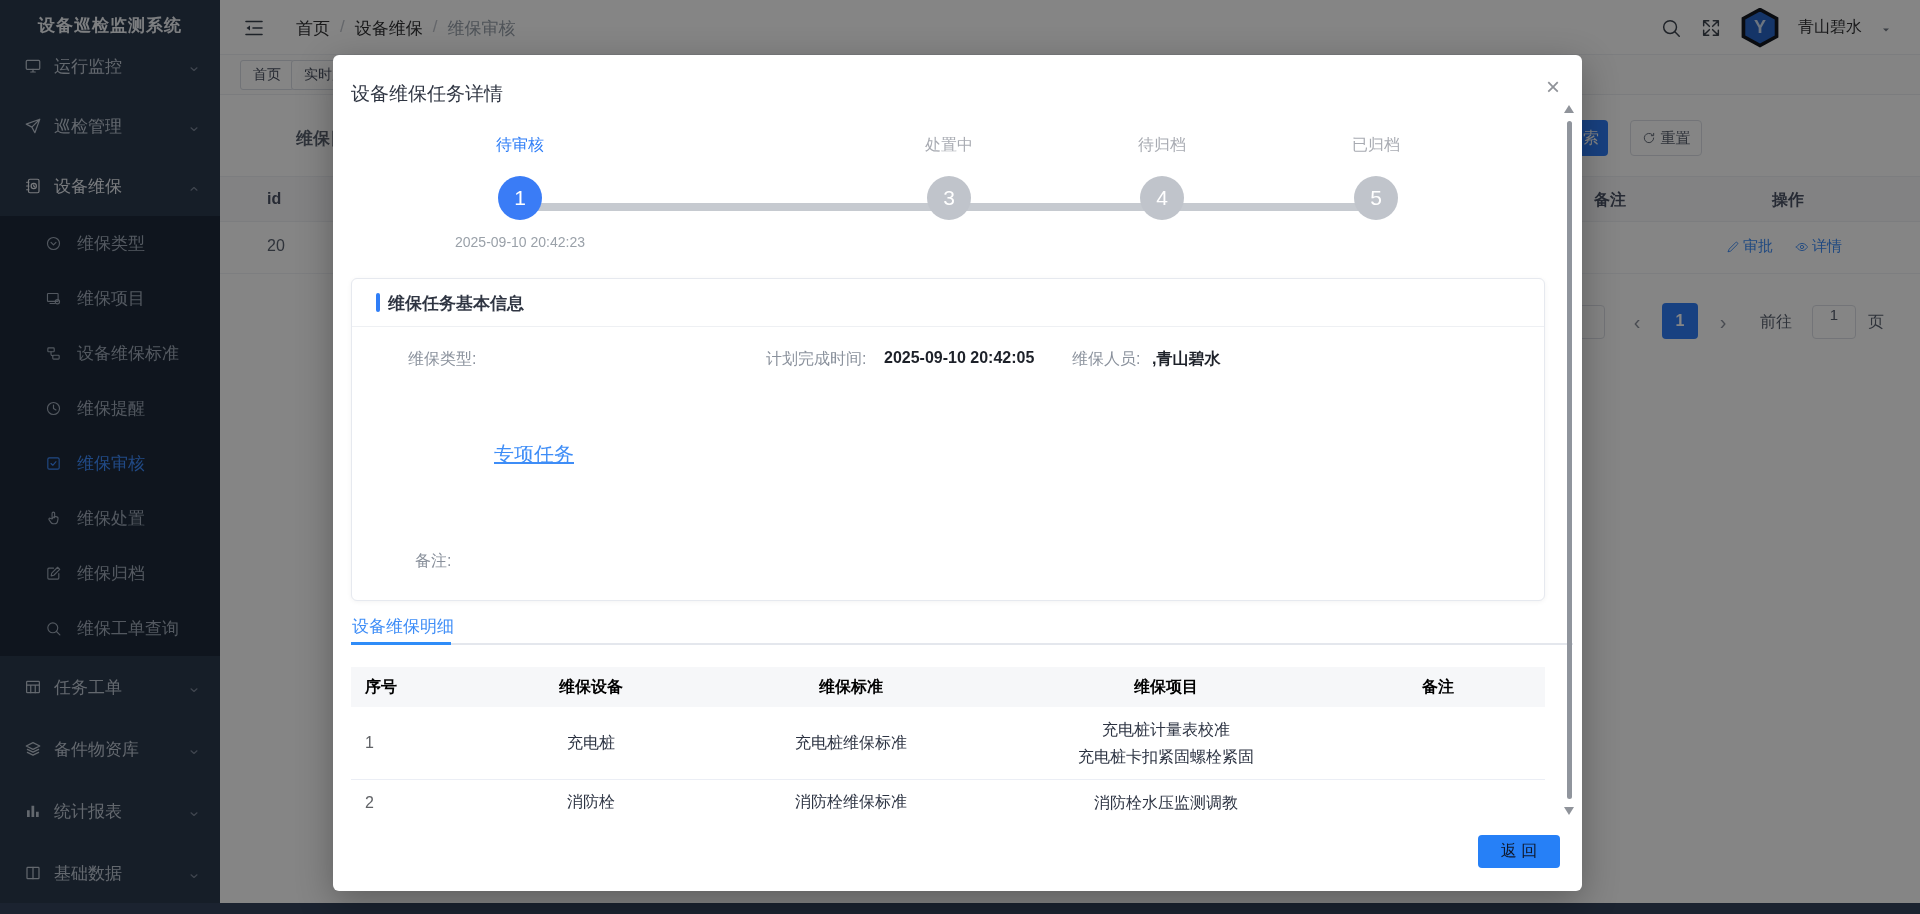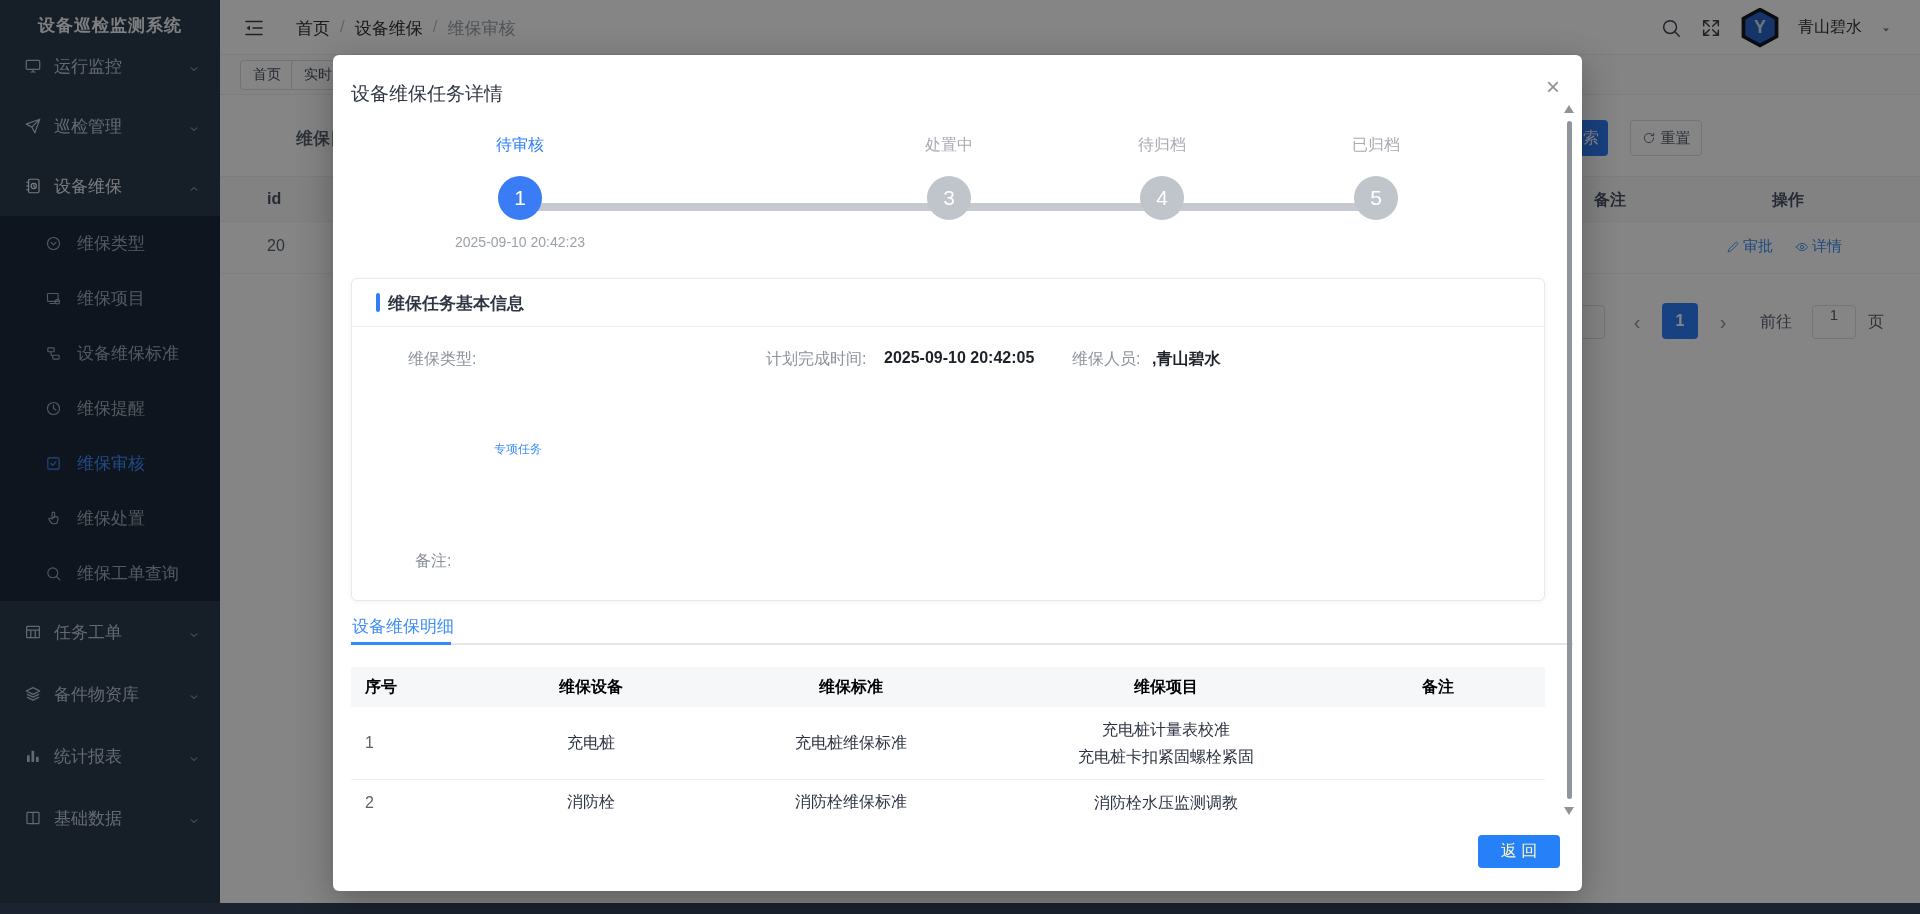--- a/index.html
+++ b/index.html
@@ -104,42 +104,42 @@
   .step.active .circ { background:#3a7cf6; }
   .step .time { font-size:14px; color:#9aa1a9; margin-top:14px; height:16px; }
 
   .info-card { position:absolute; left:18px; top:223px; width:1194px; height:323px; background:#fff;
     border:1px solid #e6e9ef; border-radius:6px; box-shadow:0 1px 5px rgba(0,0,0,.05); }
   .card-head { position:absolute; left:0; top:0; width:100%; height:48px; border-bottom:1px solid #eef0f3; }
   .card-head .bar { position:absolute; left:24px; top:14px; width:4px; height:19px; background:#2f7ef7; border-radius:2px; }
   .card-head .txt { position:absolute; left:36px; top:13px; font-size:17px; font-weight:bold; color:#2f3542; }
   .f-label { position:absolute; font-size:16px; color:#8a919c; }
   .f-value { position:absolute; font-size:16px; color:#1d2129; font-weight:bold; }
-  .f-link { position:absolute; font-size:12px; color:#3e8df7; cursor:pointer; }
+  .f-link { position:absolute; font-size:20px; color:#3e8df7; cursor:pointer;text-decoration:underline; }
 
   .detail-tab { position:absolute; left:19px; top:560px; font-size:17px; color:#3e8df7; cursor:pointer; }
   .tab-rail { position:absolute; left:18px; top:588px; width:1222px; height:2px; background:#e4e7ed; }
   .tab-ink { position:absolute; left:18px; top:587px; width:100px; height:3px; background:#2f8cf8; }
 
   .dtable { position:absolute; left:18px; top:612px; width:1194px; border-collapse:collapse; }
   .dtable th { background:#f6f7f9; height:40px; font-size:16px; color:#000000; font-weight:bold; }
   .dtable th.first,.dtable td.first { text-align:left; padding-left:14px; }
   .dtable td { text-align:center; font-size:16px; color:#2c3342; border-bottom:1px solid #ebeef5;
     padding:9px 4px; }
   .dtable td.first { color:#606266; }
   .dtable .pline { line-height:27px; }
 
   .mscroll-up { position:absolute; right:8px; top:50px; width:0; height:0;
     border-left:5px solid transparent; border-right:5px solid transparent; border-bottom:8px solid #8f939a; cursor:pointer; }
   .mscroll-thumb { position:absolute; right:10px; top:66px; width:5px; height:678px; background:#90959d; border-radius:3px; cursor:pointer; }
   .mscroll-down { position:absolute; right:8px; top:752px; width:0; height:0;
     border-left:5px solid transparent; border-right:5px solid transparent; border-top:8px solid #8f939a; cursor:pointer; }
 
   .btn-back { position:absolute; right:22px; bottom:23px; width:82px; height:33px; background:#2680f7;
-    border-radius:4px; color:#fef9c3; font-size:16px; display:flex; align-items:center; justify-content:center; cursor:pointer; }
+    border-radius:4px; color:#0f172a; font-size:16px; display:flex; align-items:center; justify-content:center; cursor:pointer; }
 </style>
 </head>
 <body>
 
 <div id="app">
 
   <div class="sidebar">
     <div class="side-title">设备巡检监测系统</div>
     <div class="menu">
       <div class="mi">
@@ -227,20 +227,29 @@
             </span>
           <span>维保审核</span>
         </div>
         <div class="smi">
           <span class="ic">
               <svg viewBox="0 0 24 24" fill="none" stroke="currentColor" stroke-width="1.6" stroke-linecap="round" stroke-linejoin="round" style="width:100%;height:100%">
                 <path d="M10 11V4.8a1.8 1.8 0 0 1 3.6 0V11m0-2.2l3.2.9a2.2 2.2 0 0 1 1.6 2.5l-.7 3.8a4.2 4.2 0 0 1-4.1 3.4h-1.8a4.2 4.2 0 0 1-3.5-1.9l-2.6-3.9c-.7-1 .3-2.4 1.5-2l2.8 1z"></path>
               </svg>
             </span>
           <span>维保处置</span>
+        </div>
+        <div class="smi">
+          <span class="ic">
+              <svg viewBox="0 0 24 24" fill="none" stroke="currentColor" stroke-width="1.6" stroke-linecap="round" stroke-linejoin="round" style="width:100%;height:100%">
+                <path d="M12 4.5H5.5A1.5 1.5 0 0 0 4 6v12.5A1.5 1.5 0 0 0 5.5 20H18a1.5 1.5 0 0 0 1.5-1.5V12"></path>
+                <path d="M17.8 3.2l3 3L12.5 14.5l-3.8.8.8-3.8z"></path>
+              </svg>
+            </span>
+          <span>维保归档</span>
         </div>
         <div class="smi">
           <span class="ic">
               <svg viewBox="0 0 24 24" fill="none" stroke="currentColor" stroke-width="1.6" stroke-linecap="round" stroke-linejoin="round" style="width:100%;height:100%">
                 <circle cx="11" cy="11" r="7"></circle>
                 <path d="M16.2 16.2L21 21"></path>
               </svg>
             </span>
           <span>维保工单查询</span>
         </div>

